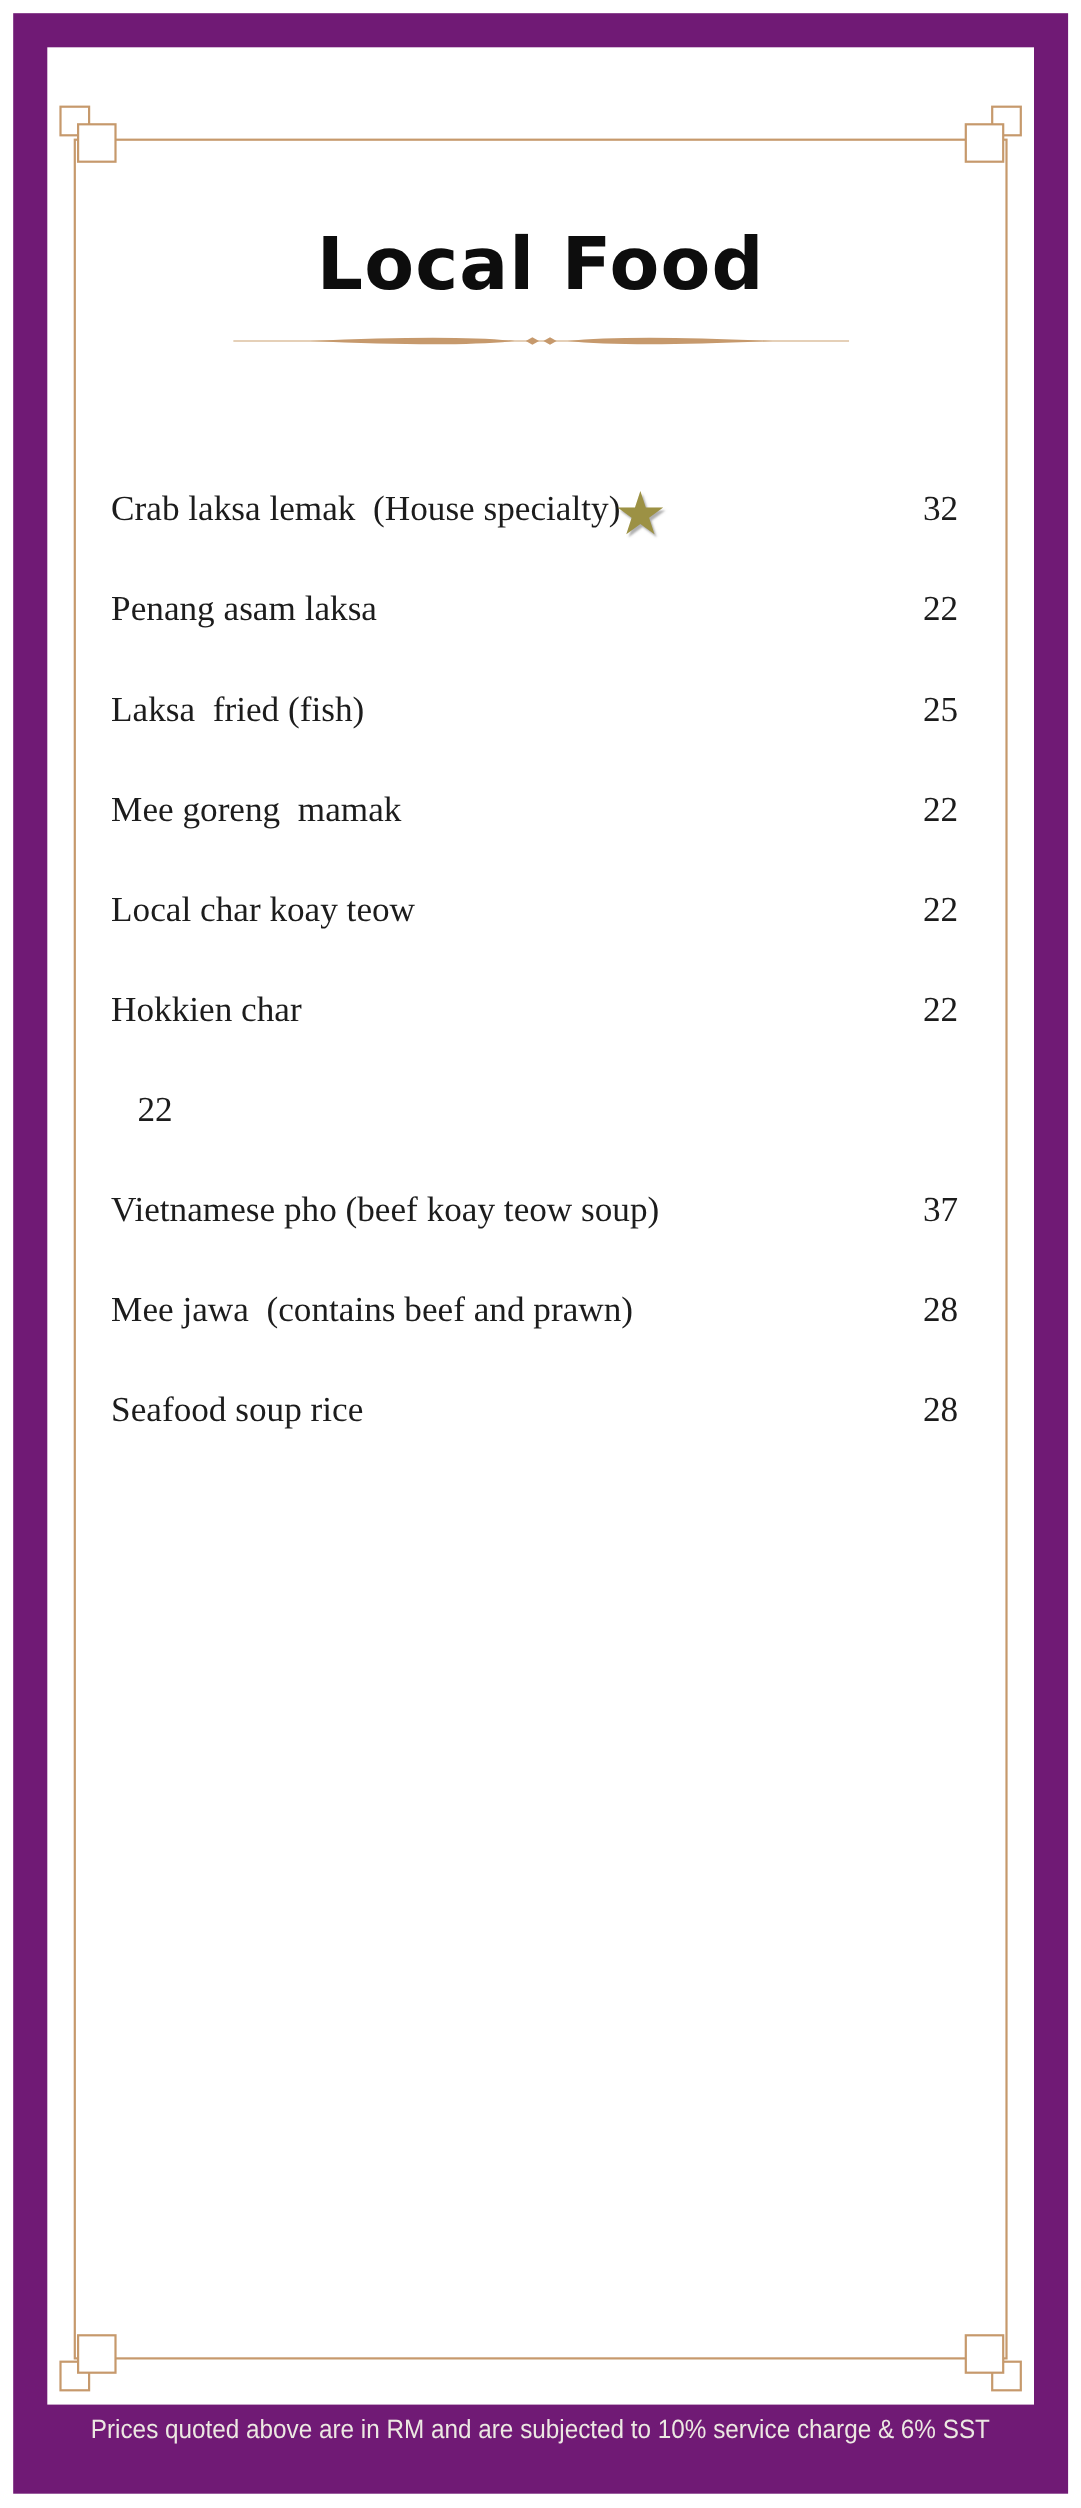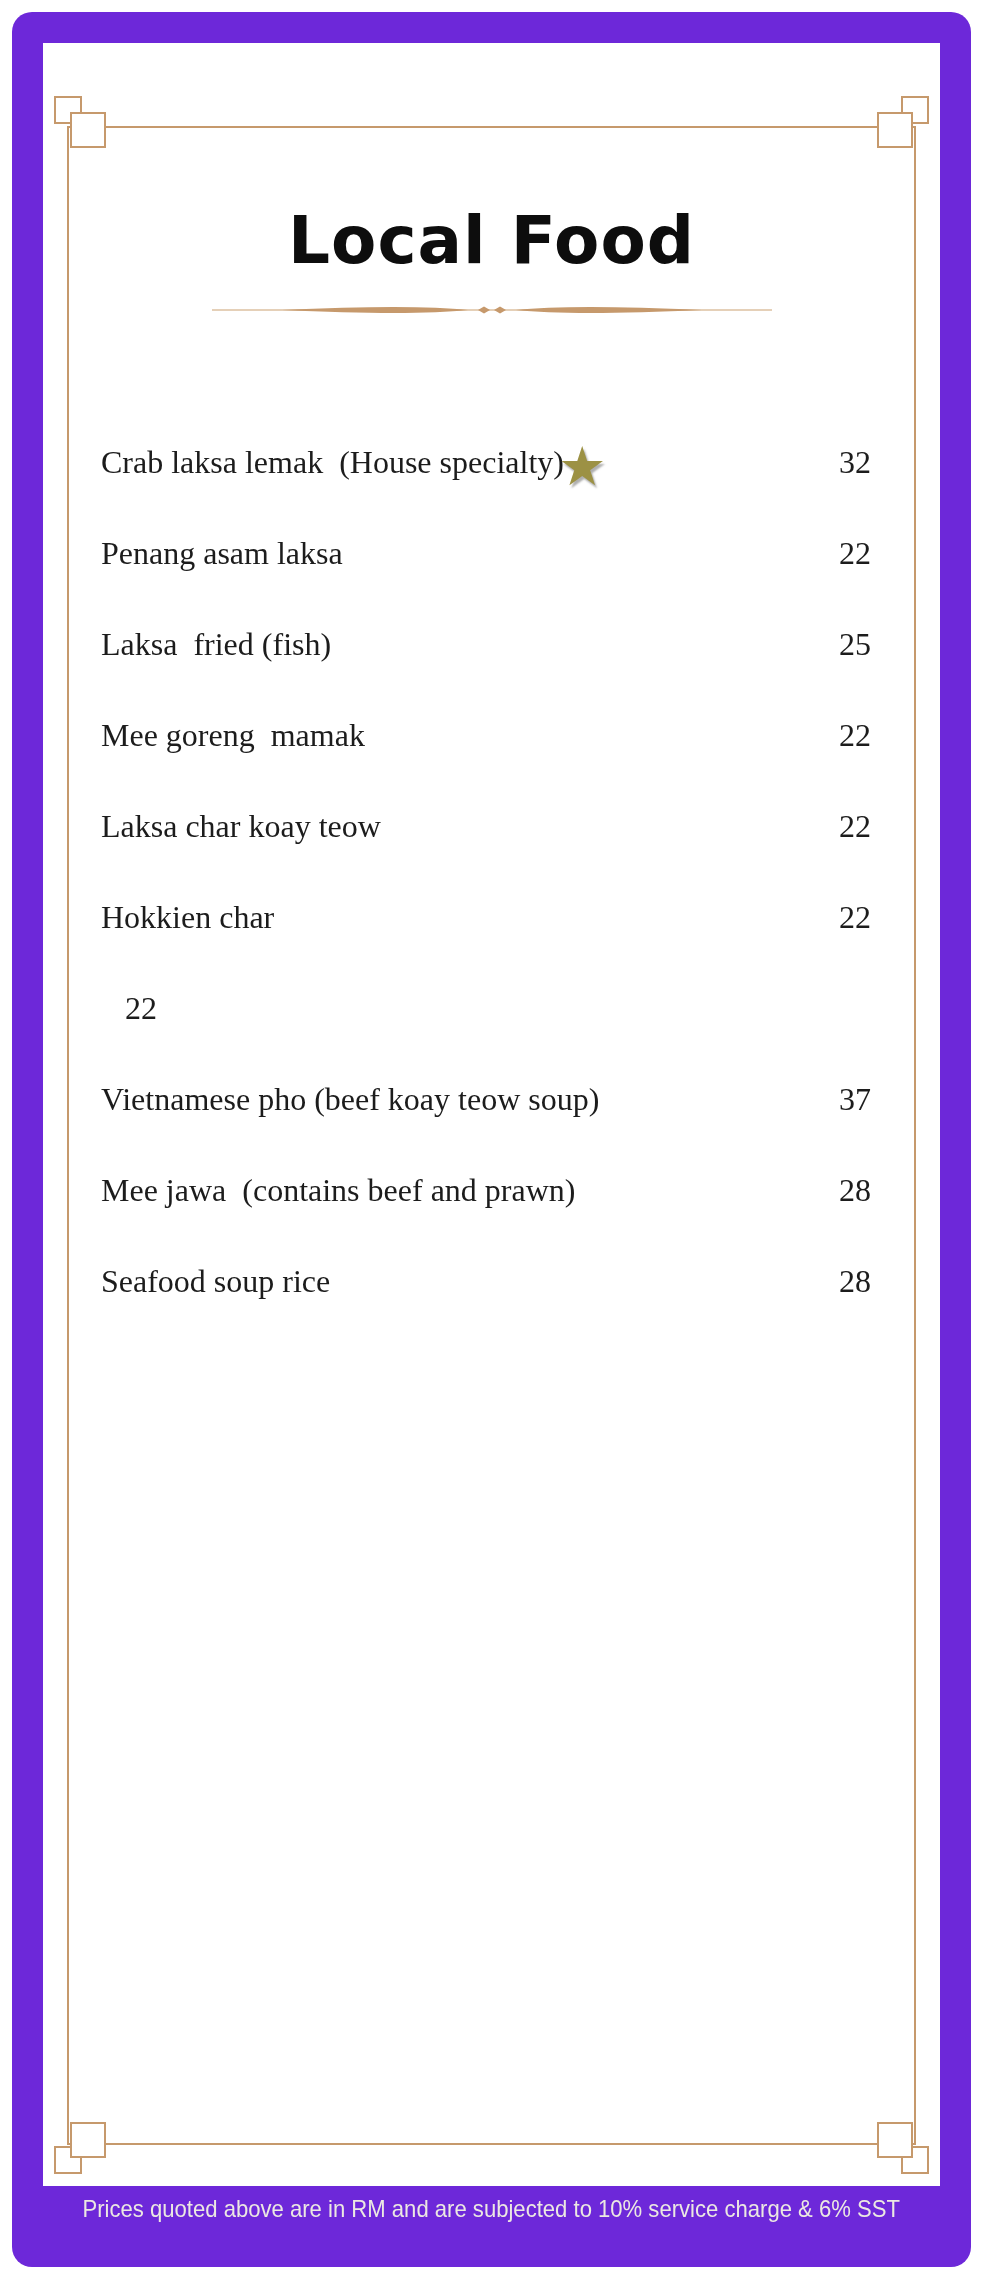--- a/index.html
+++ b/index.html
@@ -8,22 +8,21 @@
     width: 983px;
     height: 2280px;
     background: #ffffff;
     overflow: hidden;
     font-family: "Liberation Serif", serif;
     color: #1c1c1c;
   }
   .frame {
     position: absolute;
     left: 12px; top: 12px; right: 12px; bottom: 13px;
-    background: #6d28d9;
-    border-radius: 20px;
+    background: #701a75;
   }
   .page {
     position: absolute;
     left: 31px; top: 31px; right: 31px; bottom: 81px;
     background: #ffffff;
   }
   .inner-border {
     position: absolute;
     left: 24px; top: 83px; right: 24px; bottom: 41px;
     border: 2px solid #c6996c;
@@ -166,21 +165,21 @@
 
           <div class="menu-row">
             <div class="item-text">
               <span class="item-name">Mee goreng  mamak</span>
             </div>
             <span class="item-price">22</span>
           </div>
 
           <div class="menu-row">
             <div class="item-text">
-              <span class="item-name">Laksa char koay teow</span>
+              <span class="item-name">Local char koay teow</span>
             </div>
             <span class="item-price">22</span>
           </div>
 
           <div class="menu-row">
             <div class="item-text">
               <span class="item-name">Hokkien char</span>
             </div>
             <span class="item-price">22</span>
           </div>

